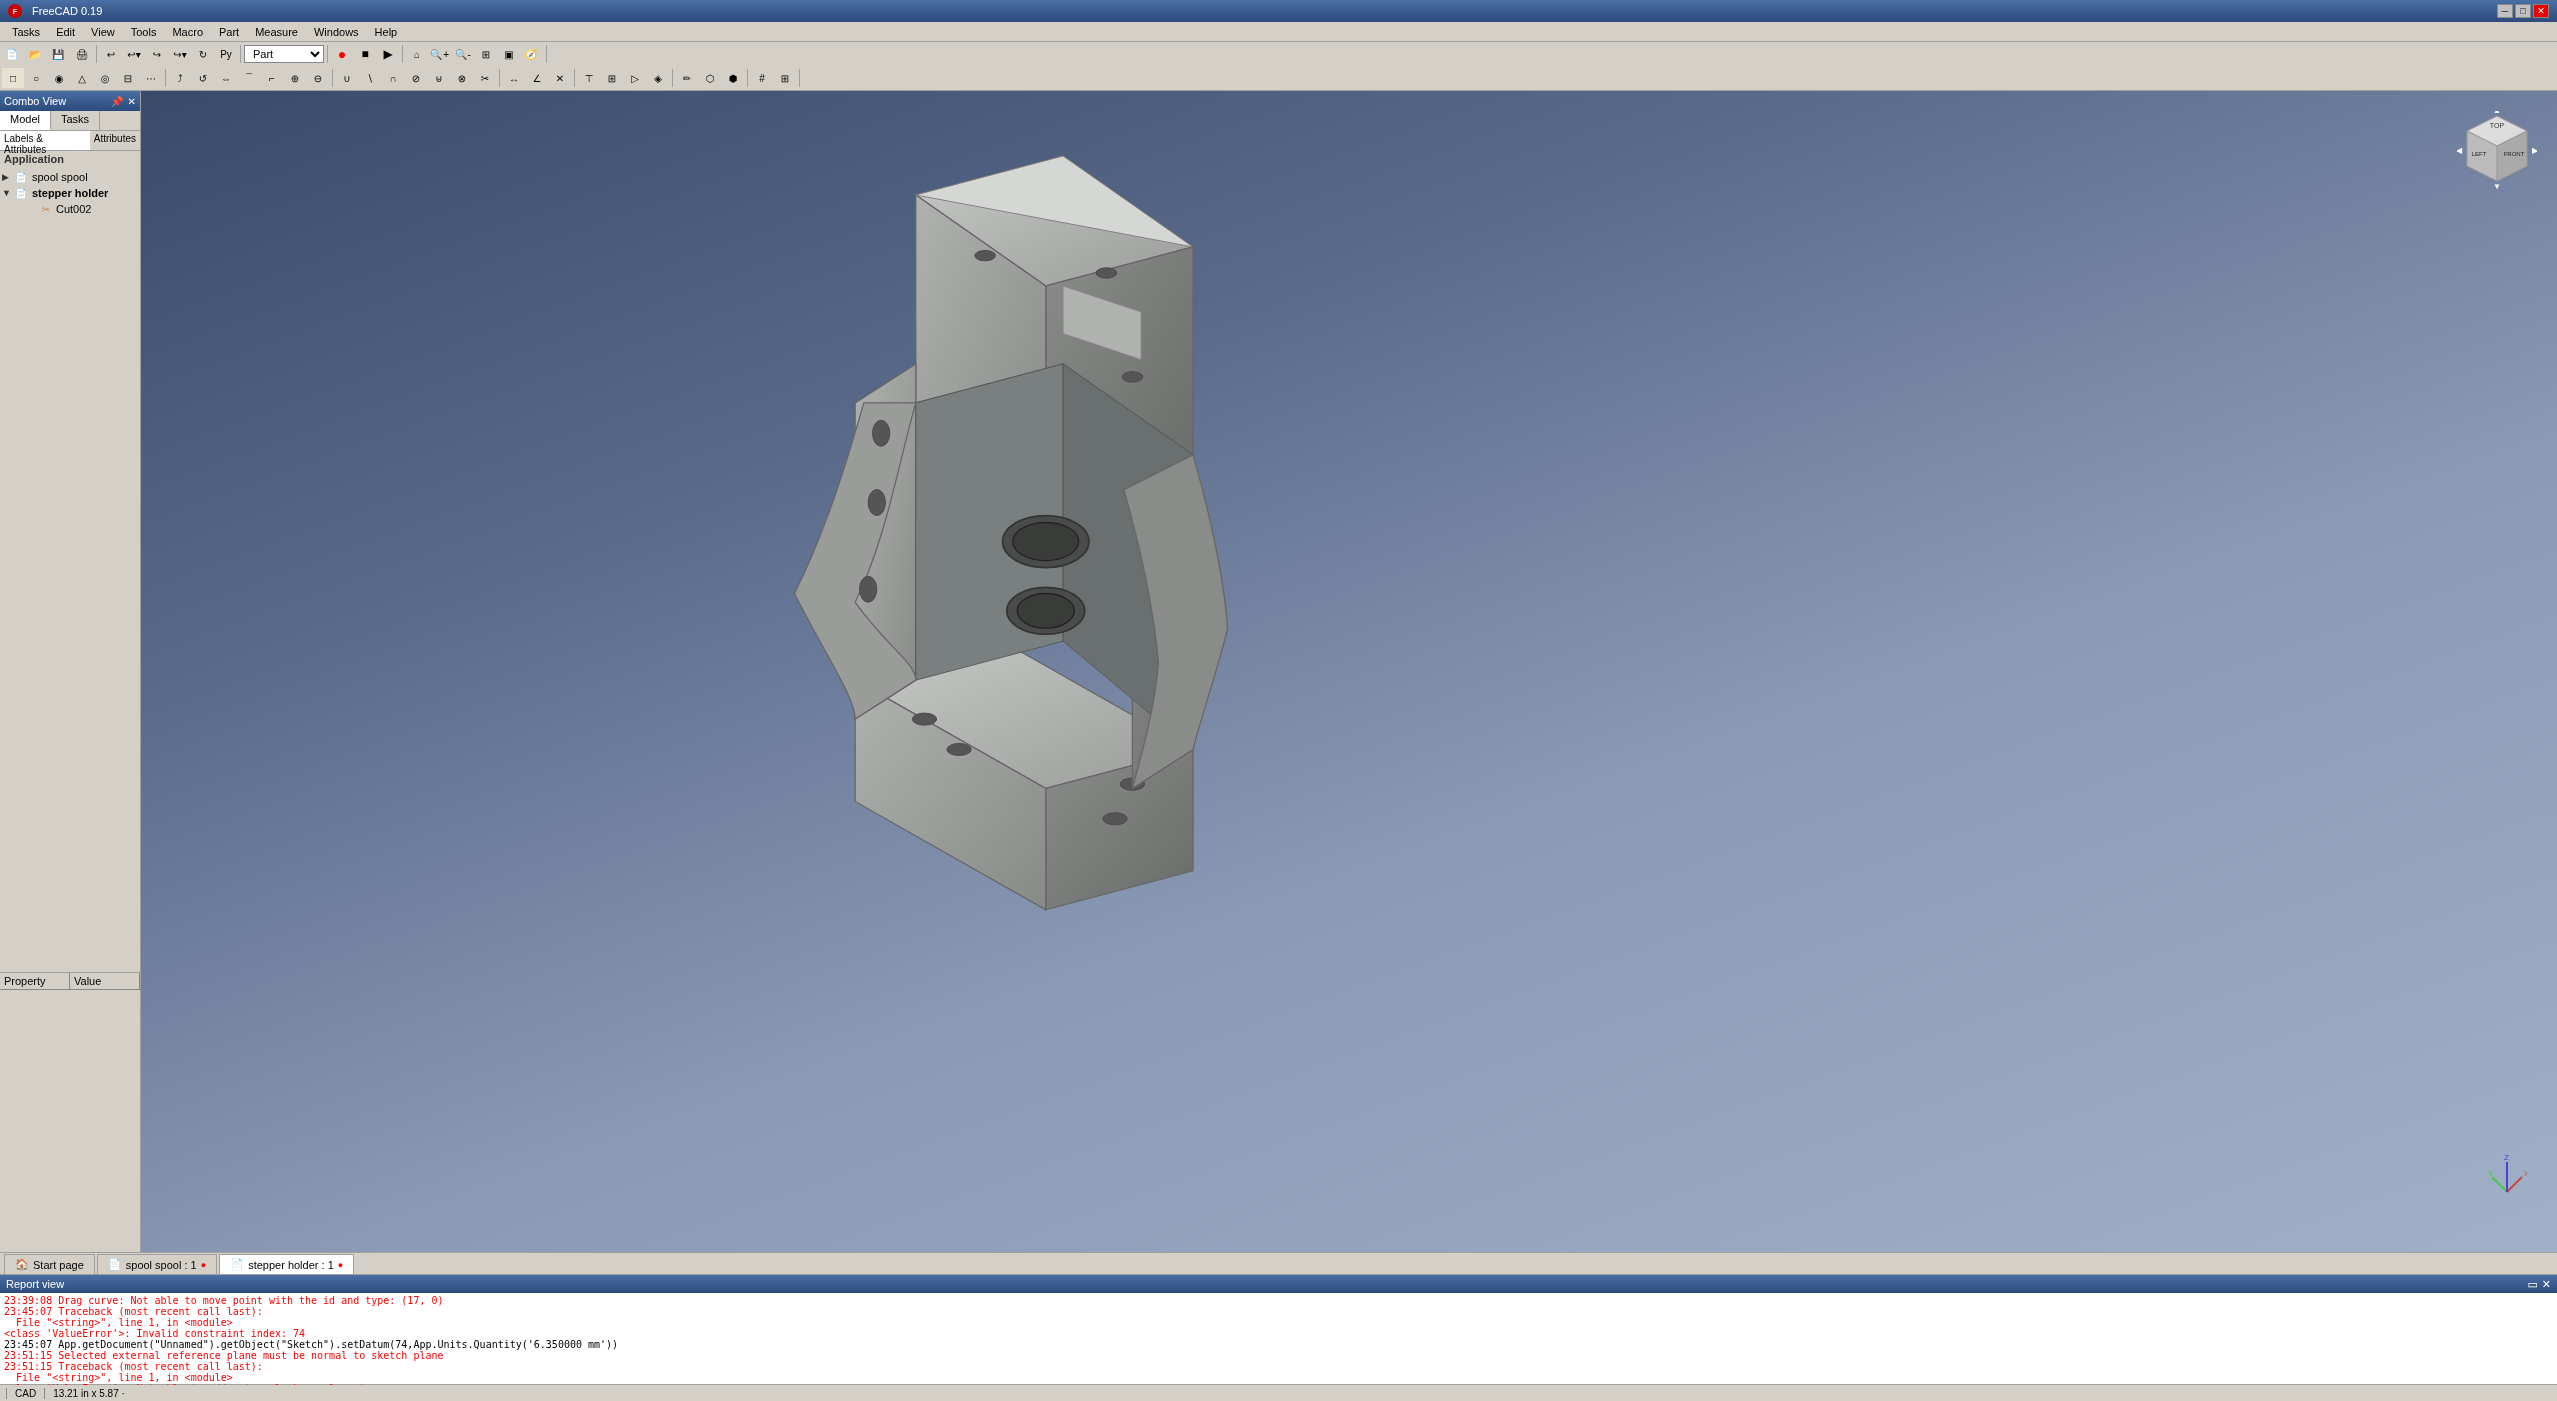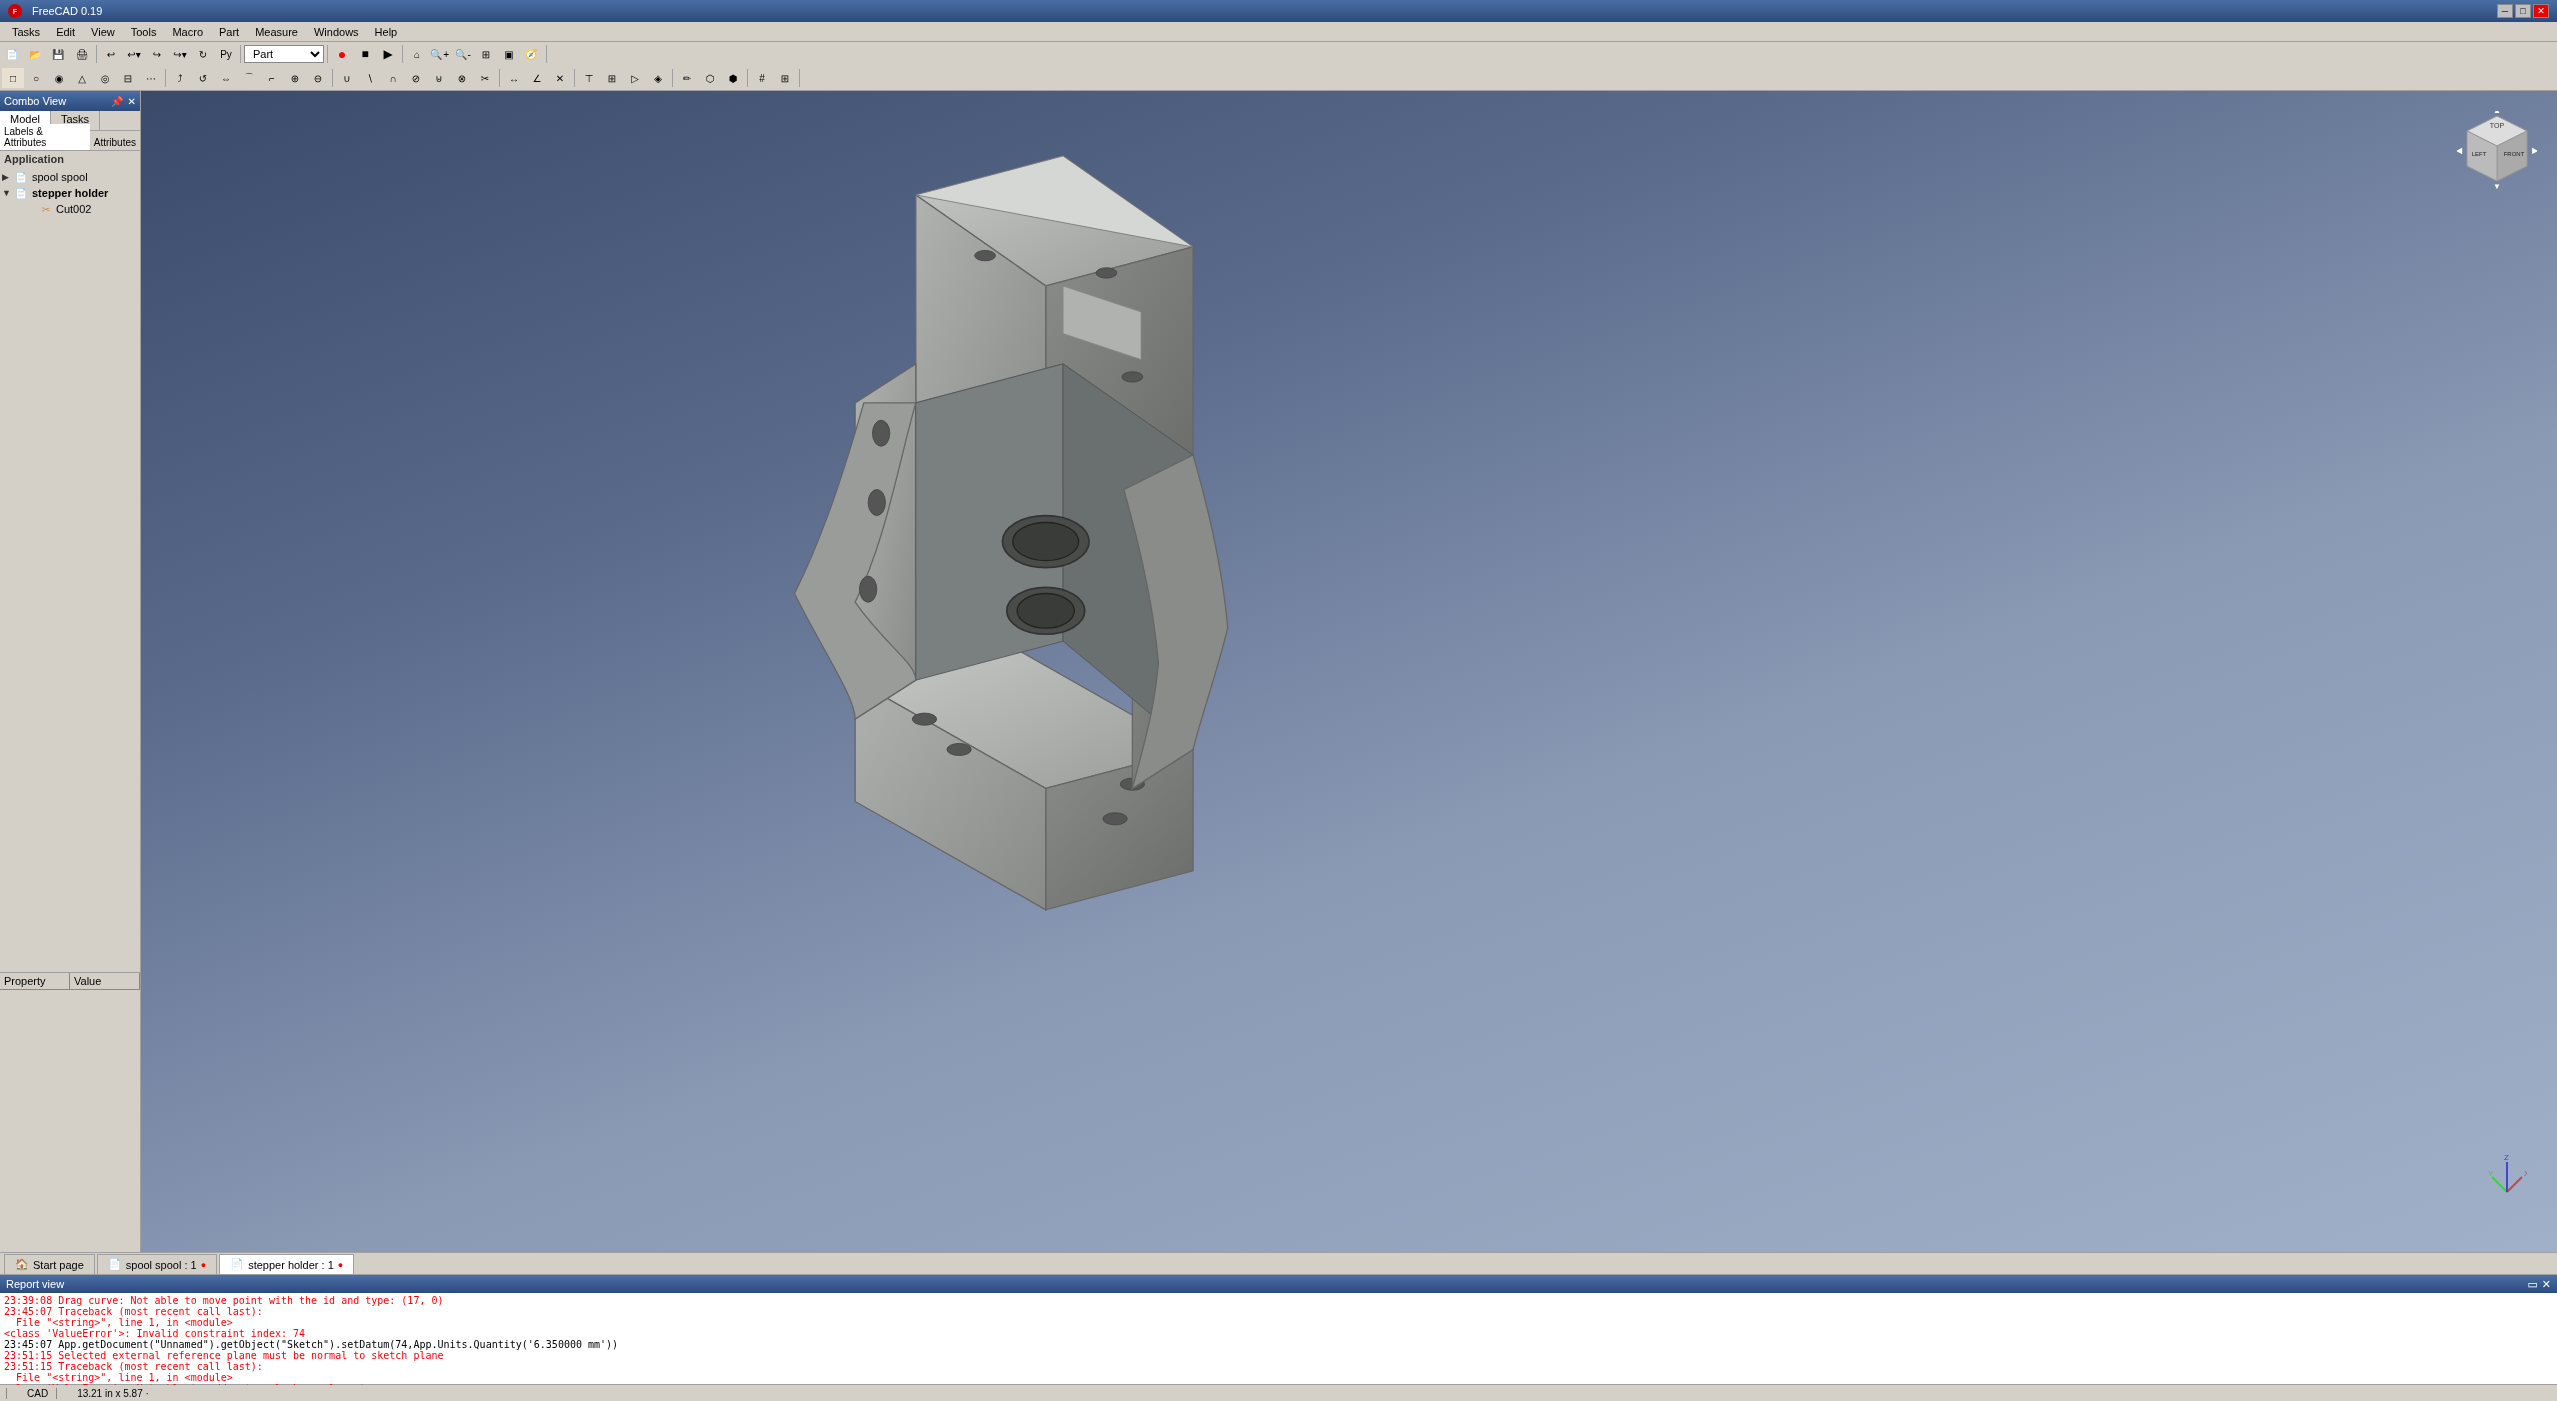--- a/index.html
+++ b/index.html
@@ -102,21 +102,20 @@
       font-size: 11px;
       cursor: pointer;
       background: #d4d0c8;
       border-right: 1px solid #a0a0a0;
     }
     .cv-tab.active { background: white; border-bottom: 1px solid white; }
     #model-tabs {
       display: flex;
       height: 20px;
       border-bottom: 1px solid #a0a0a0;
-      align-items: flex-end;
     }
     .model-tab {
       padding: 2px 12px;
       font-size: 11px;
       cursor: pointer;
       background: #d4d0c8;
     }
     .model-tab.active { background: white; }
 
     #tree-view {
@@ -247,21 +246,21 @@
       font-size: 10px;
     }
     #status-left { flex: 1; }
     #status-right {
       display: flex;
       align-items: center;
       gap: 8px;
     }
     .status-segment {
       border-left: 1px solid #888;
-      padding-left: 20px;
+      padding-left: 8px;
     }
 
     
     #model-svg {
       width: 100%;
       height: 100%;
     }
 
     
     .freecad-logo {

